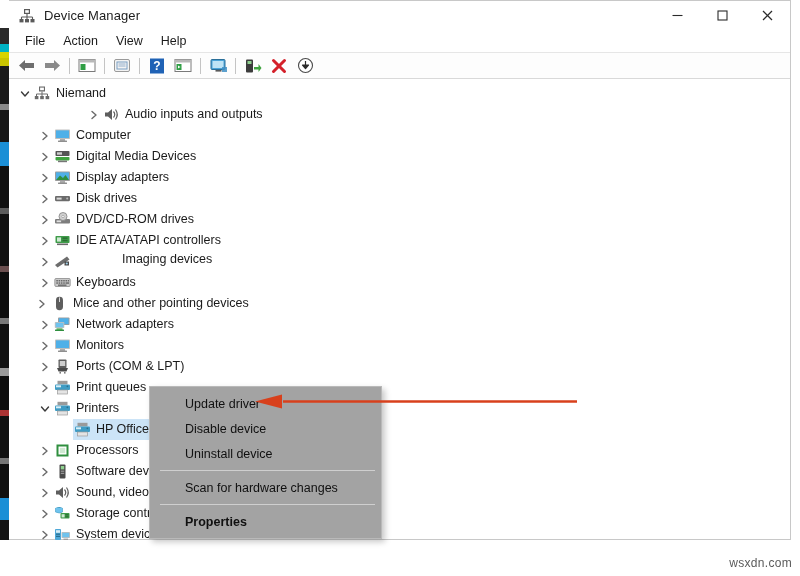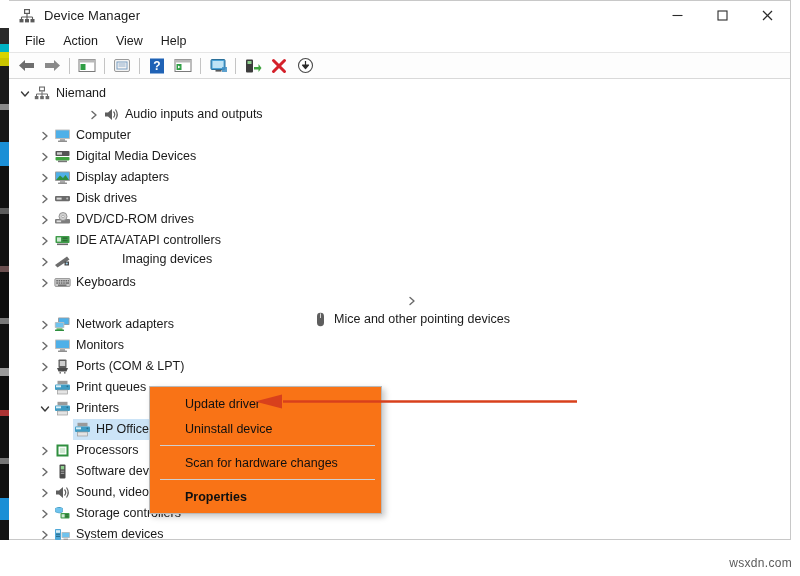--- a/index.html
+++ b/index.html
@@ -148,21 +148,21 @@
   .node.selected .node-label-wrap {
     background: #cce4f7;
   }
   .node-label-wrap { padding: 1px 3px 2px 0; }
 
   
   .ctxmenu {
     position: absolute;
     left: 140px; top: 385px;
     width: 233px;
-    background: #f97316;
+    background: #a3a3a3;
     border: 1px solid #b9b9b9;
     box-shadow: 3px 3px 6px rgba(0,0,0,0.22);
     padding: 4px 0 4px 0;
     z-index: 40;
   }
   .ctx-item {
     height: 25px;
     display: flex; align-items: center;
     padding-left: 35px;
     font-size: 12.5px;
@@ -519,21 +519,21 @@
                 <rect x="4.6" y="8.3" width="1.6" height="1.5" fill="#6a6a6a"></rect>
                 <rect x="6.9" y="8.3" width="1.6" height="1.5" fill="#6a6a6a"></rect>
                 <rect x="9.2" y="8.3" width="1.6" height="1.5" fill="#6a6a6a"></rect>
                 <rect x="11.5" y="8.3" width="3.5" height="1.5" fill="#6a6a6a"></rect>
                 <rect x="4" y="10.5" width="8.5" height="1.4" fill="#6a6a6a"></rect>
               </svg>
             </span>
             <span class="node-label">Keyboards</span>
           </span>
         </div>
-        <div class="node" style="padding-left: 25px; flex-direction: column;">
+        <div class="node" style="padding-left: 25px;">
           <span class="chev">
             <svg width="10" height="10" viewBox="0 0 10 10">
               <path d="M3 1.5 L7 5 L3 8.5" stroke="#6a6a6a" stroke-width="1.4" fill="none" stroke-linecap="round" stroke-linejoin="round"></path>
             </svg>
           </span>
           <span class="node-label-wrap" style="display: flex; align-items: center;">
             <span class="node-icon">
               <svg width="17" height="17" viewBox="0 0 17 17">
                 <rect x="5" y="1.8" width="7" height="13.4" rx="3.4" fill="#5e5e5e"></rect>
                 <line x1="8.5" y1="2.4" x2="8.5" y2="7" stroke="#d8d8d8" stroke-width="1"></line>
@@ -779,20 +779,21 @@
                 <rect x="3.5" y="11" width="10" height="4" fill="#e4e4e4" stroke="#9a9a9a" stroke-width="0.7"></rect>
               </svg>
             </span>
             <span class="node-label">WSD Print Provider</span>
           </span>
         </div>
       </div>
 
     <div class="ctxmenu" id="ctxmenu">
         <div class="ctx-item">Update driver</div>
+        <div class="ctx-item">Disable device</div>
         <div class="ctx-item">Uninstall device</div>
         <div class="ctx-sep"></div>
         <div class="ctx-item">Scan for hardware changes</div>
         <div class="ctx-sep"></div>
         <div class="ctx-item bold">Properties</div>
       </div>
 
     <div class="arrow-wrap">
       <svg width="322" height="17" viewBox="0 0 322 17">
         <line x1="28" y1="8.5" x2="322" y2="8.5" stroke="#d8401c" stroke-width="2.6"></line>

